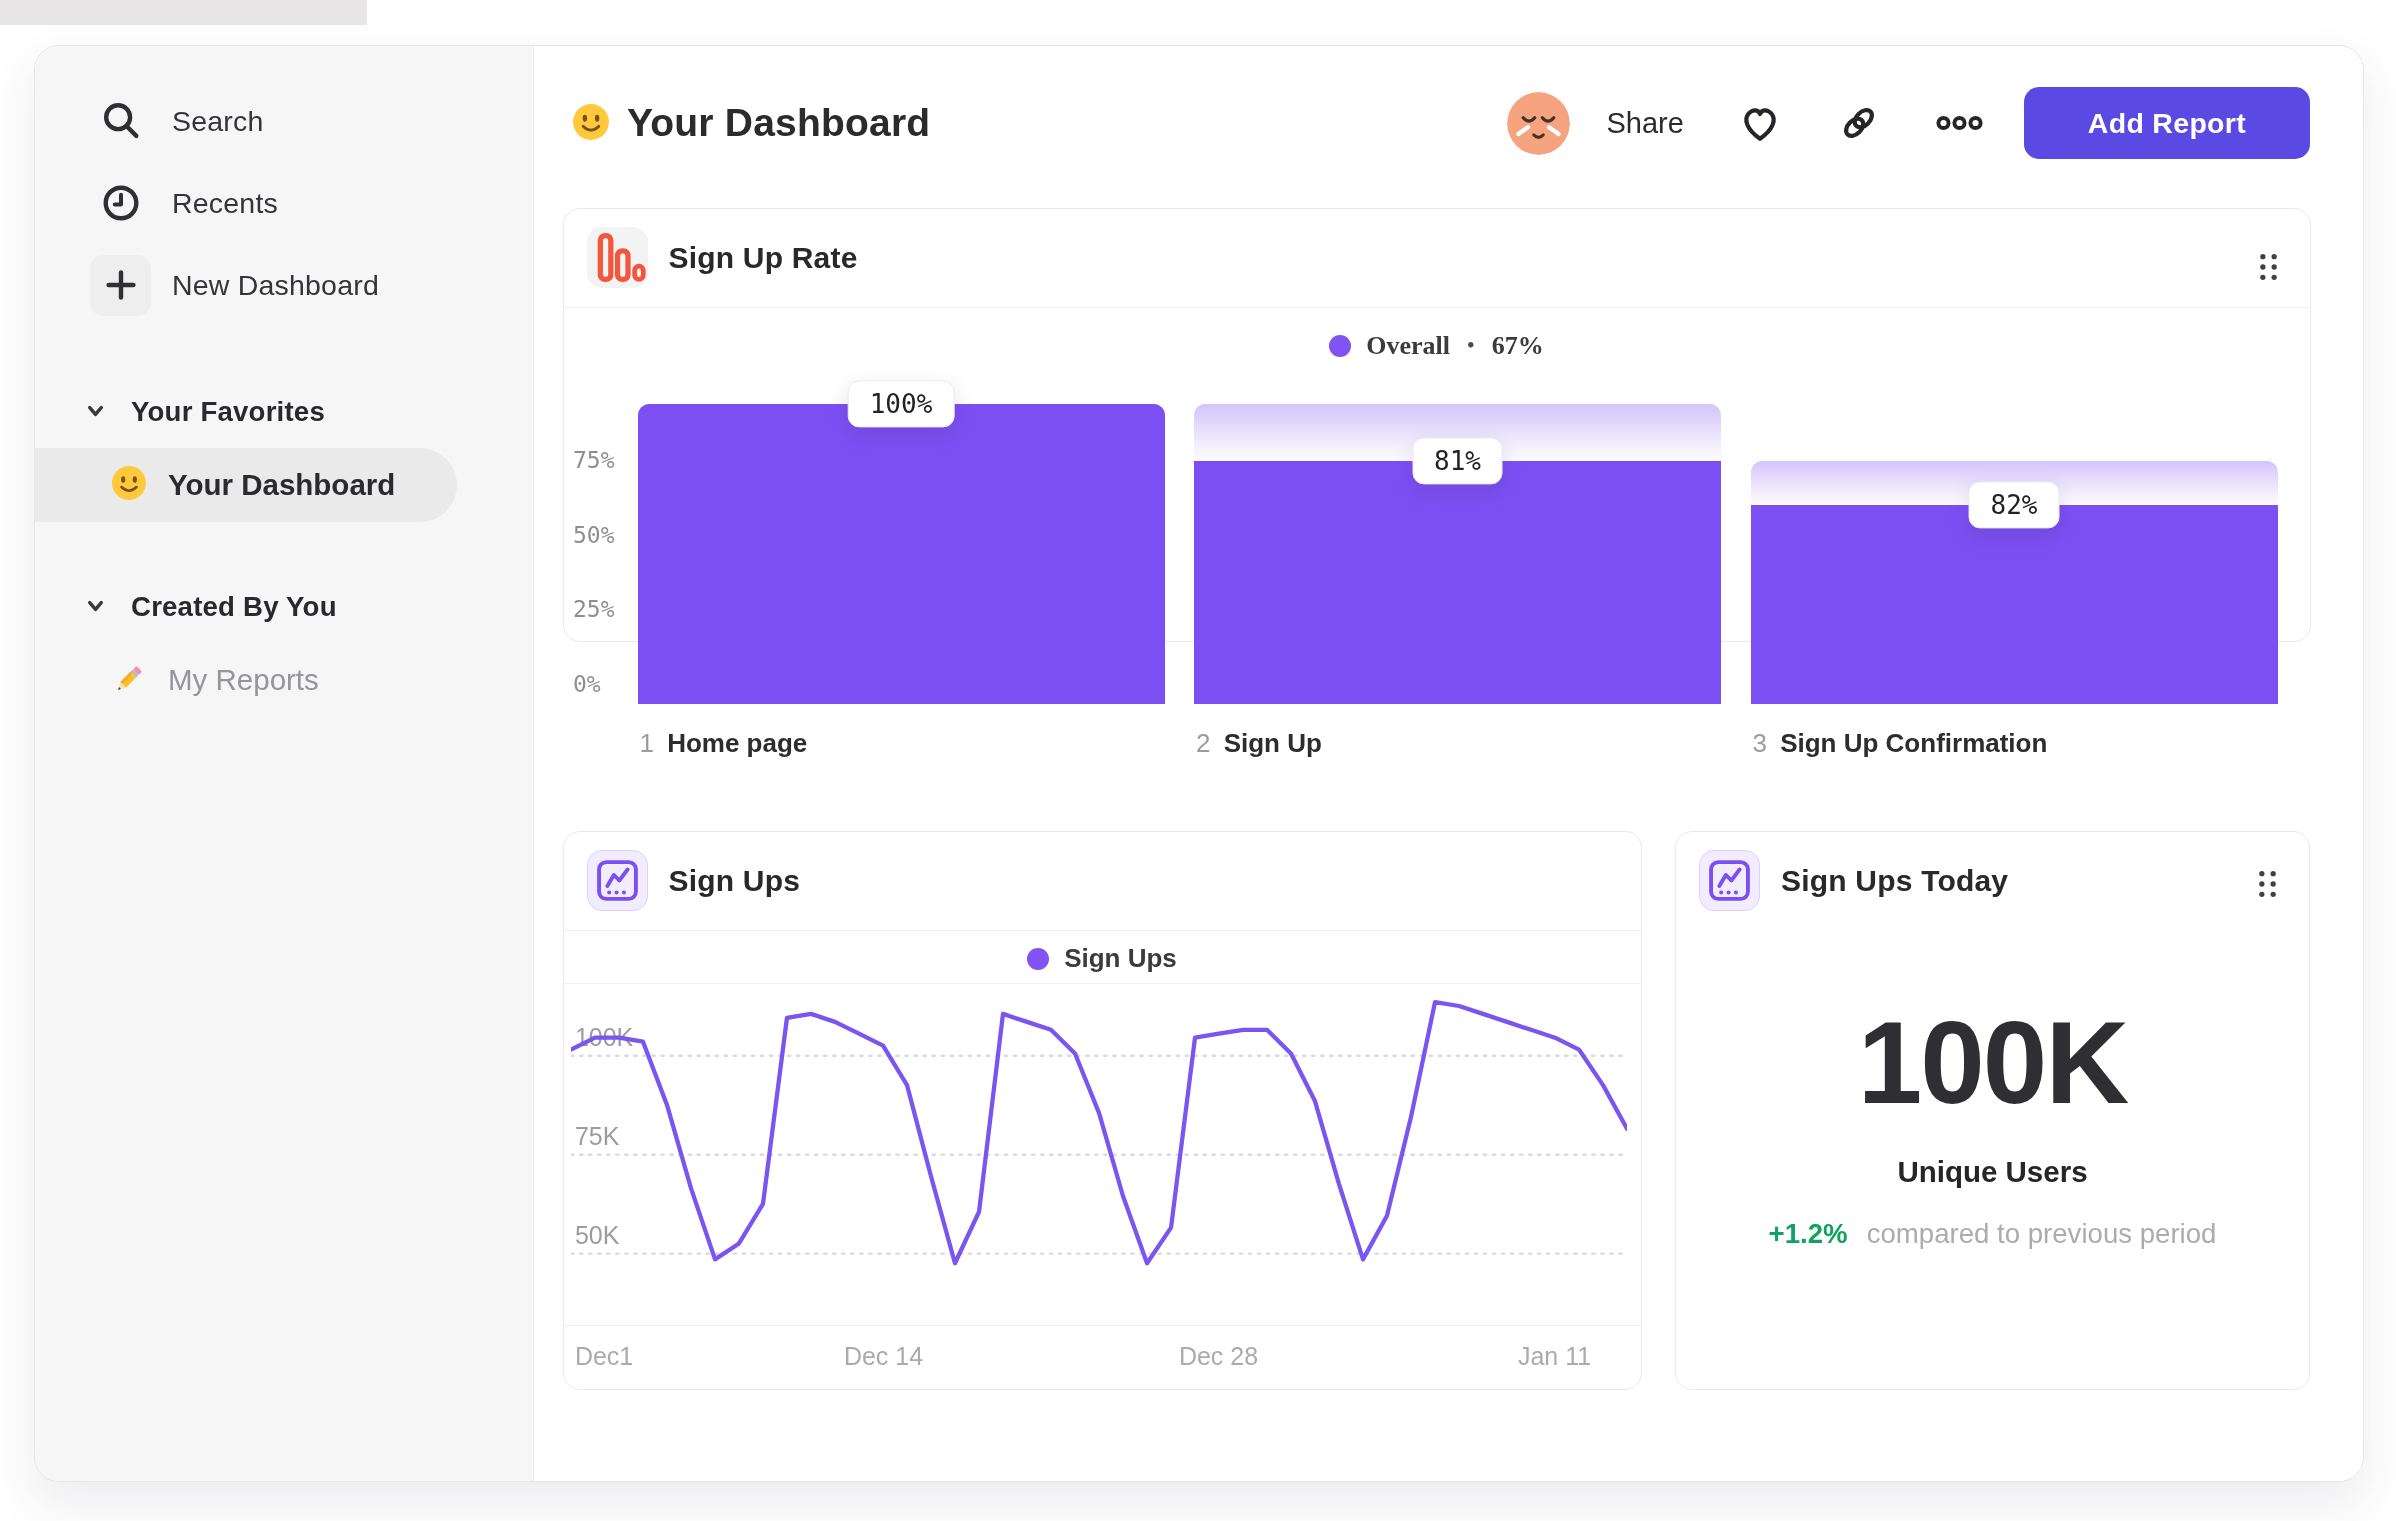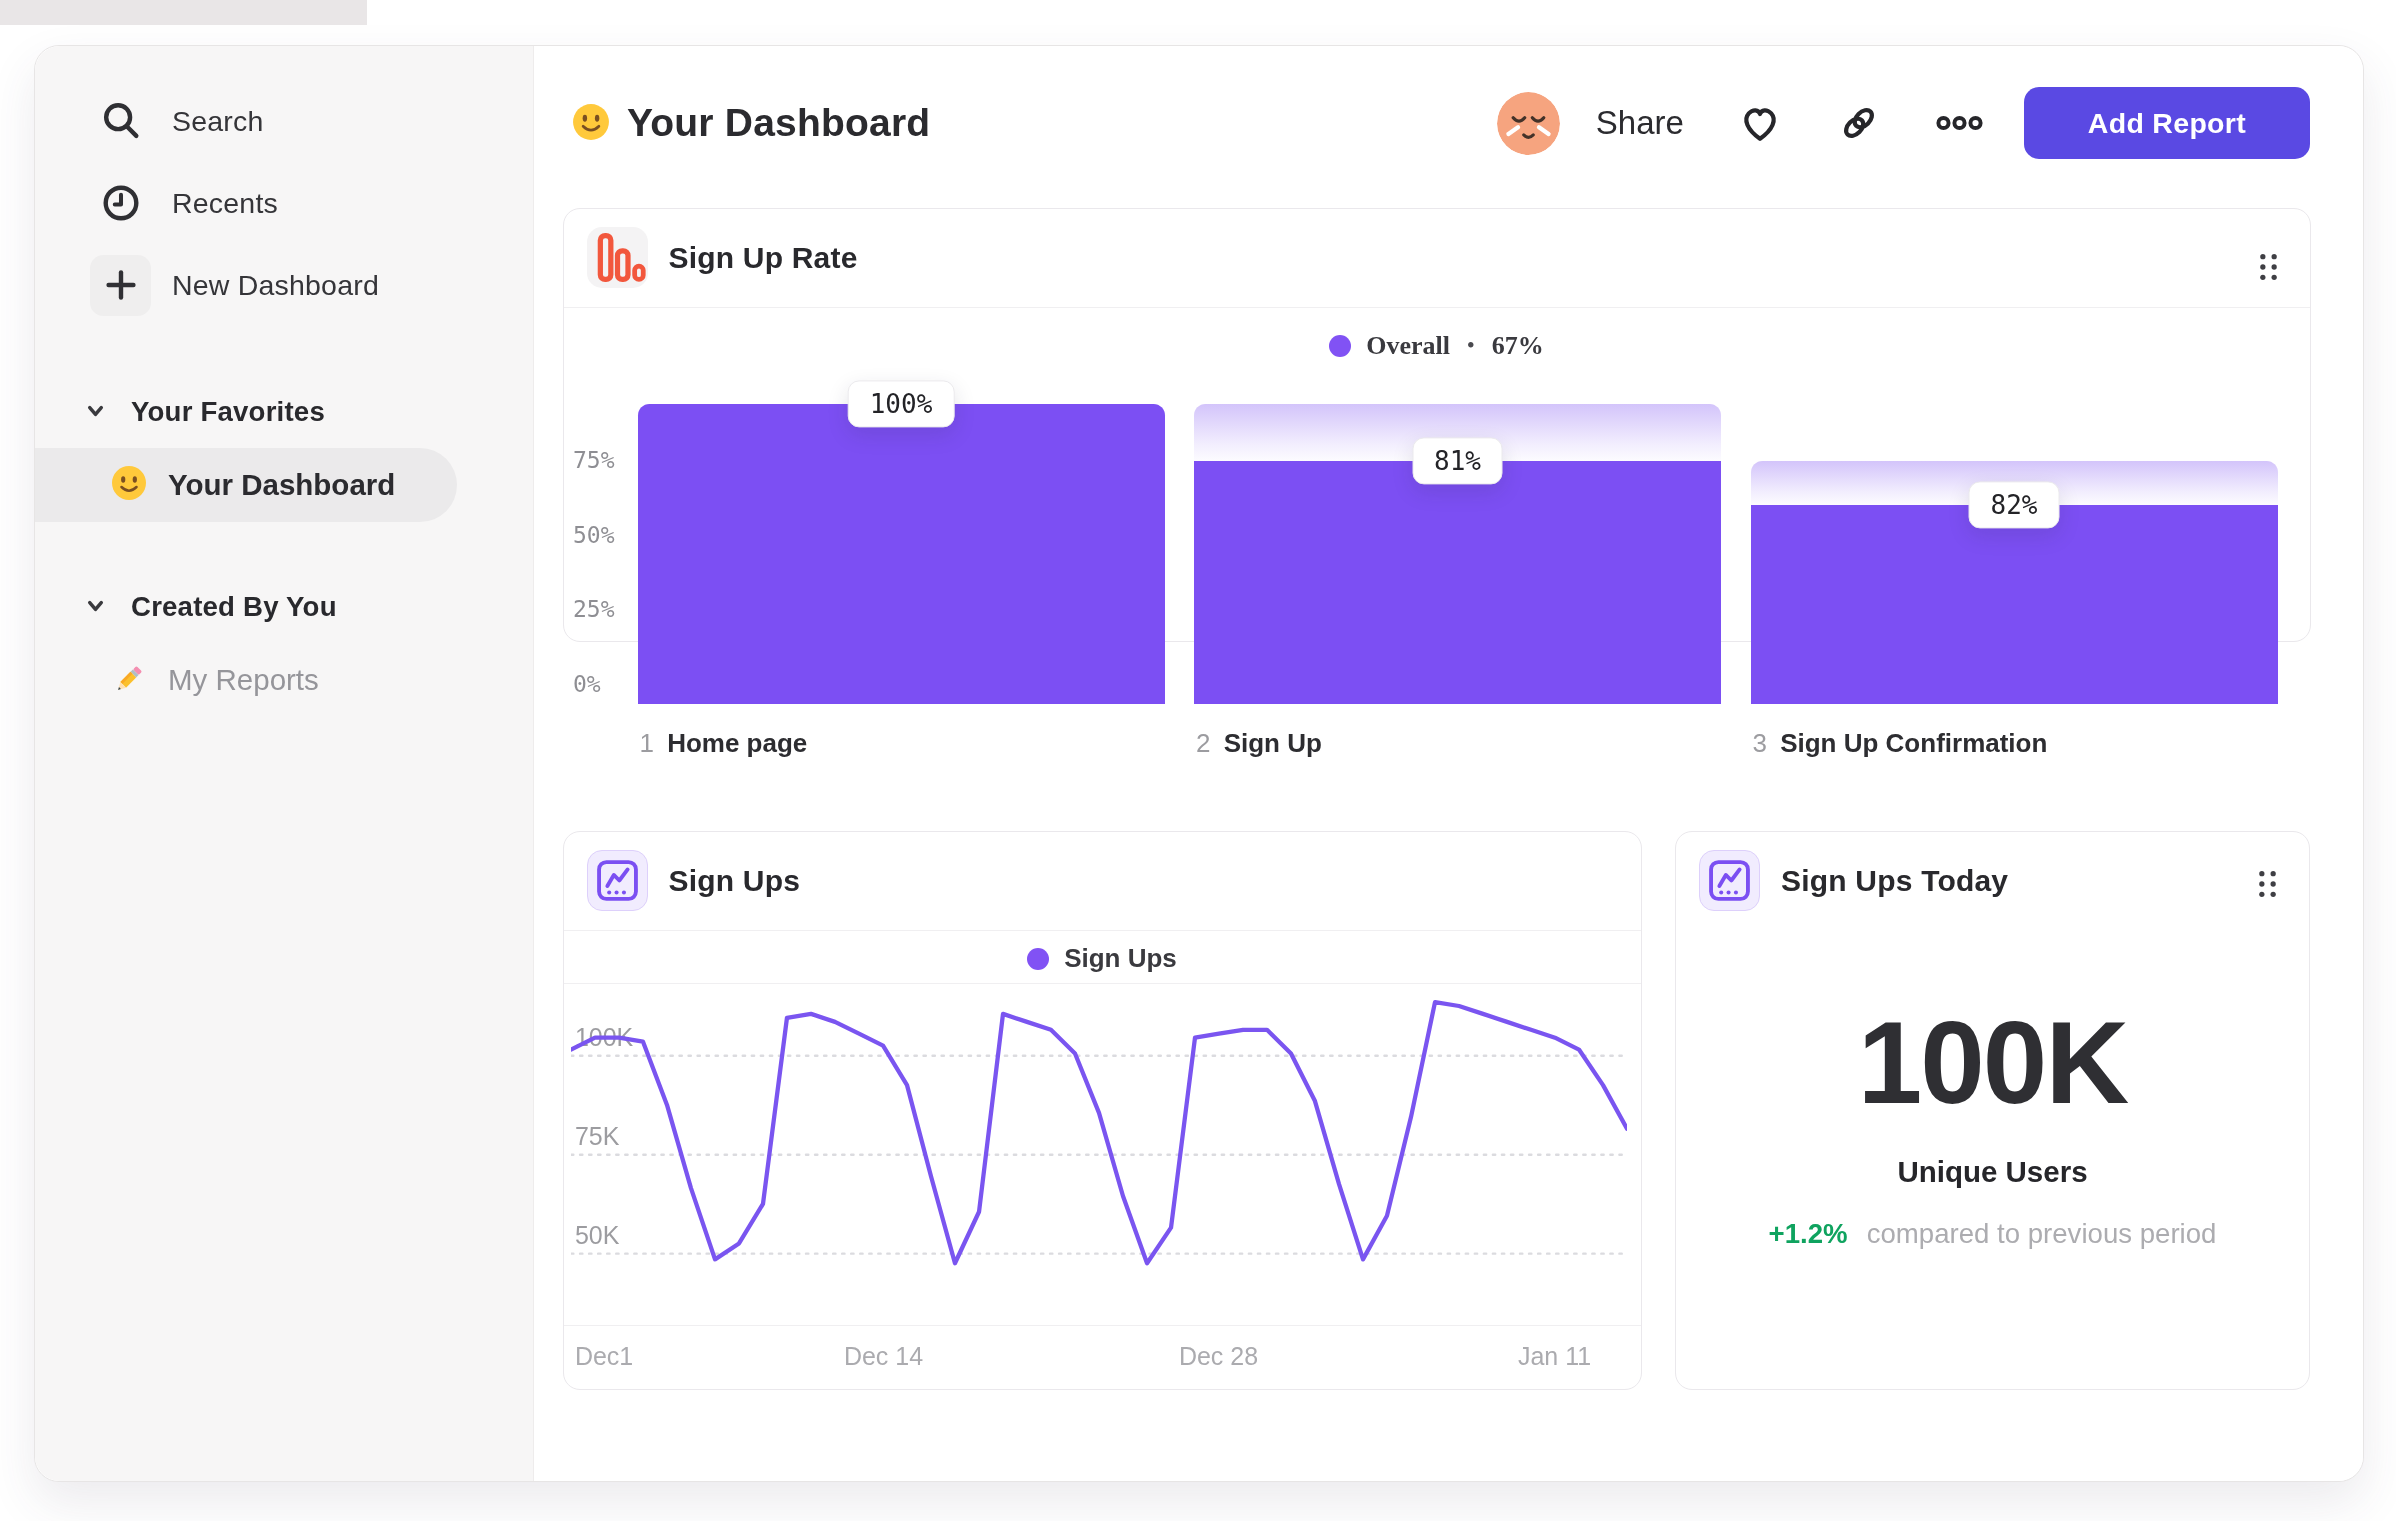--- a/index.html
+++ b/index.html
@@ -25,21 +25,21 @@
   .side-item.selected{background:#EBEAEB;border-radius:0 37px 37px 0;width:422px;box-sizing:border-box;}
   .side-item .item-label{font-size:29.5px;font-weight:600;color:#2B2B2F;}
   .side-item.muted .item-label{color:#95959A;font-weight:500;}
   
   .main{flex:1;position:relative;background:#FFFFFF;border-radius:0 25px 25px 0;}
   .page-head{position:absolute;left:38px;right:53px;top:40px;height:74px;display:flex;align-items:center;}
   .page-title{display:flex;align-items:center;gap:17px;}
   .page-title .t{font-size:39px;font-weight:700;color:#2B2B2F;letter-spacing:0.2px;}
   .head-actions{margin-left:auto;display:flex;align-items:center;}
   .avatar{width:63px;height:63px;border-radius:50%;overflow:hidden;cursor:pointer;flex:0 0 63px;}
-  .share-label{font-size:33px;font-weight:500;color:#2B2B2F;margin-left:36px;cursor:pointer;}
+  .share-label{font-size:29px;font-weight:500;color:#2B2B2F;margin-left:36px;cursor:pointer;}
   .icon-btn{margin-left:53px;cursor:pointer;display:flex;align-items:center;}
   .add-report{margin-left:40px;height:72px;padding:0 64px;background:#5A49E3;color:#FFFFFF;border:none;
     border-radius:15px;font-size:28.5px;font-weight:600;font-family:"Liberation Sans",sans-serif;cursor:pointer;letter-spacing:0.3px;}
   
   .card{position:absolute;background:#FFFFFF;border:1.9px solid #EAE8EC;border-radius:17px;box-sizing:border-box;}
   .card-head{position:absolute;left:0;top:0;right:0;height:98px;}
   .card-head .chip{position:absolute;left:23px;top:18px;width:61px;height:61px;border-radius:15px;
     display:flex;align-items:center;justify-content:center;box-sizing:border-box;}
   .chip.gray{background:#F4F3F4;}
   .chip.purple{background:#F1ECFE;border:1.9px solid #DDD0FB;}

